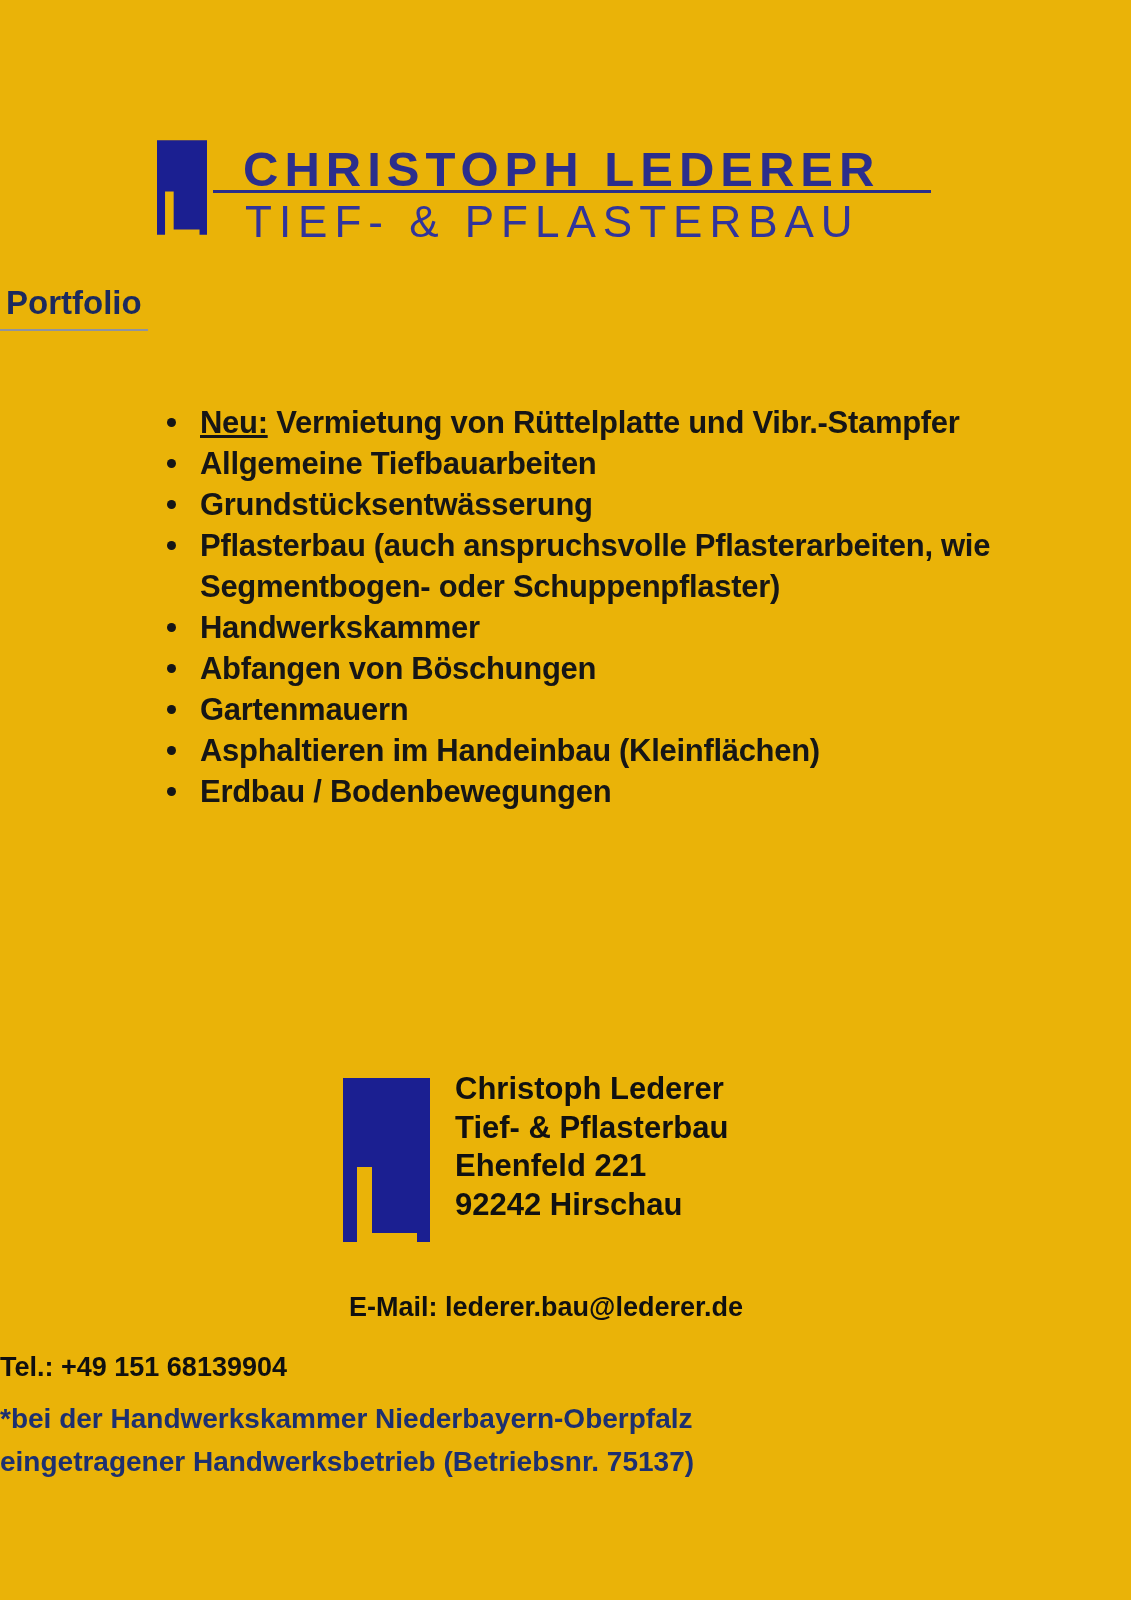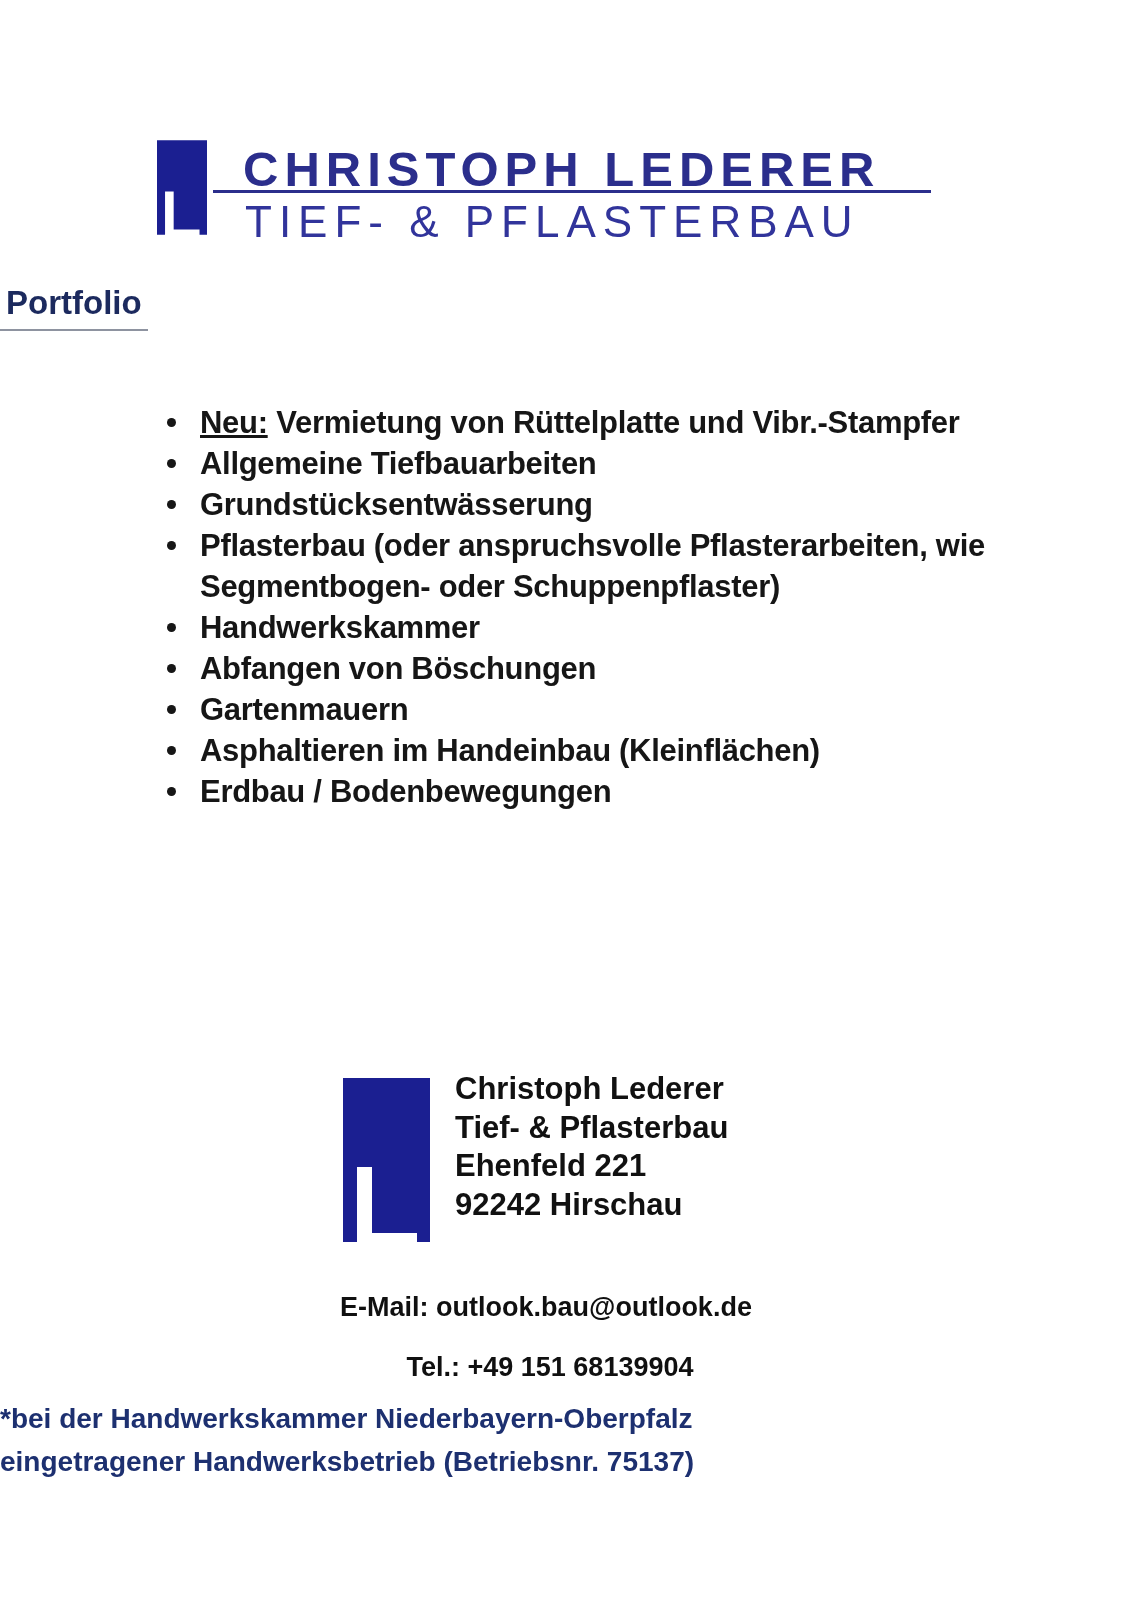--- a/index.html
+++ b/index.html
@@ -1,19 +1,19 @@
 <!DOCTYPE html>
 <html><head>
 <meta charset="utf-8">
 <style>
   html,body{margin:0;padding:0;background:#e8e8e8;}
   .page{
     position:relative;
     width:1131px;height:1600px;
-    background:#ffffff;
+    background:#eab308;
     margin:0 auto;
     font-family:"Liberation Sans", sans-serif;
     overflow:hidden;
   }
   
   .logo-top{position:absolute;left:157px;top:140px;}
   .wm1{
     position:absolute;left:243px;top:141px;
     font-size:49px;font-weight:700;letter-spacing:6px;
     color:#2b2e8c;white-space:nowrap;
@@ -61,21 +61,21 @@
     position:absolute;left:455px;top:1070px;
     font-size:31px;font-weight:700;line-height:38.5px;color:#111111;
     white-space:nowrap;
   }
   
   .email-line{
     position:absolute;left:0;top:1292px;width:1092px;text-align:center;
     font-size:27px;font-weight:700;color:#101010;
   }
   .tel-line{
-    position:absolute;left:0;top:1352px;width:1100px;text-align:center;
+    position:absolute;left:0;top:1352px;width:1100px;text-align:left;
     font-size:27px;font-weight:700;color:#101010;
   }
   
   .note{
     position:absolute;left:0;top:1397px;width:1128px;
     font-size:28px;font-weight:700;line-height:43px;color:#1d3070;
   }
 </style>
 </head>
 <body>
@@ -97,21 +97,21 @@
     <li>
       <span class="li-prefix">Neu:</span><span>Vermietung von Rüttelplatte und Vibr.-Stampfer</span>
     </li>
     <li>
       <span>Allgemeine Tiefbauarbeiten</span>
     </li>
     <li>
       <span>Grundstücksentwässerung</span>
     </li>
     <li>
-      <span>Pflasterbau (oder anspruchsvolle Pflasterarbeiten, wie</span><br>
+      <span>Pflasterbau (auch anspruchsvolle Pflasterarbeiten, wie</span><br>
       <span>Segmentbogen- oder Schuppenpflaster)</span>
     </li>
     <li>
       <span>Handwerkskammer</span>
     </li>
     <li>
       <span>Abfangen von Böschungen</span>
     </li>
     <li>
       <span>Gartenmauern</span>
@@ -127,21 +127,21 @@
   <svg class="logo-bottom" width="87" height="164" viewBox="0 0 87 164" aria-hidden="true">
     <polygon points="0,0 87,0 87,164 74,164 74,155 29,155 29,89 14,89 14,164 0,164" fill="#1b1f91"></polygon>
   </svg>
   <div class="addr">
     <div>Christoph Lederer</div>
     <div>Tief- &amp; Pflasterbau</div>
     <div>Ehenfeld 221</div>
     <div>92242 Hirschau</div>
   </div>
 
-  <div class="email-line">E-Mail: outlook.bau@outlook.de</div>
+  <div class="email-line">E-Mail: lederer.bau@lederer.de</div>
   <div class="tel-line">Tel.: +49 151 68139904</div>
 
   <div class="note">
     <div>*bei der Handwerkskammer Niederbayern-Oberpfalz</div>
     <div>eingetragener Handwerksbetrieb (Betriebsnr. 75137)</div>
   </div>
 
 </div>
 
 </body></html>

